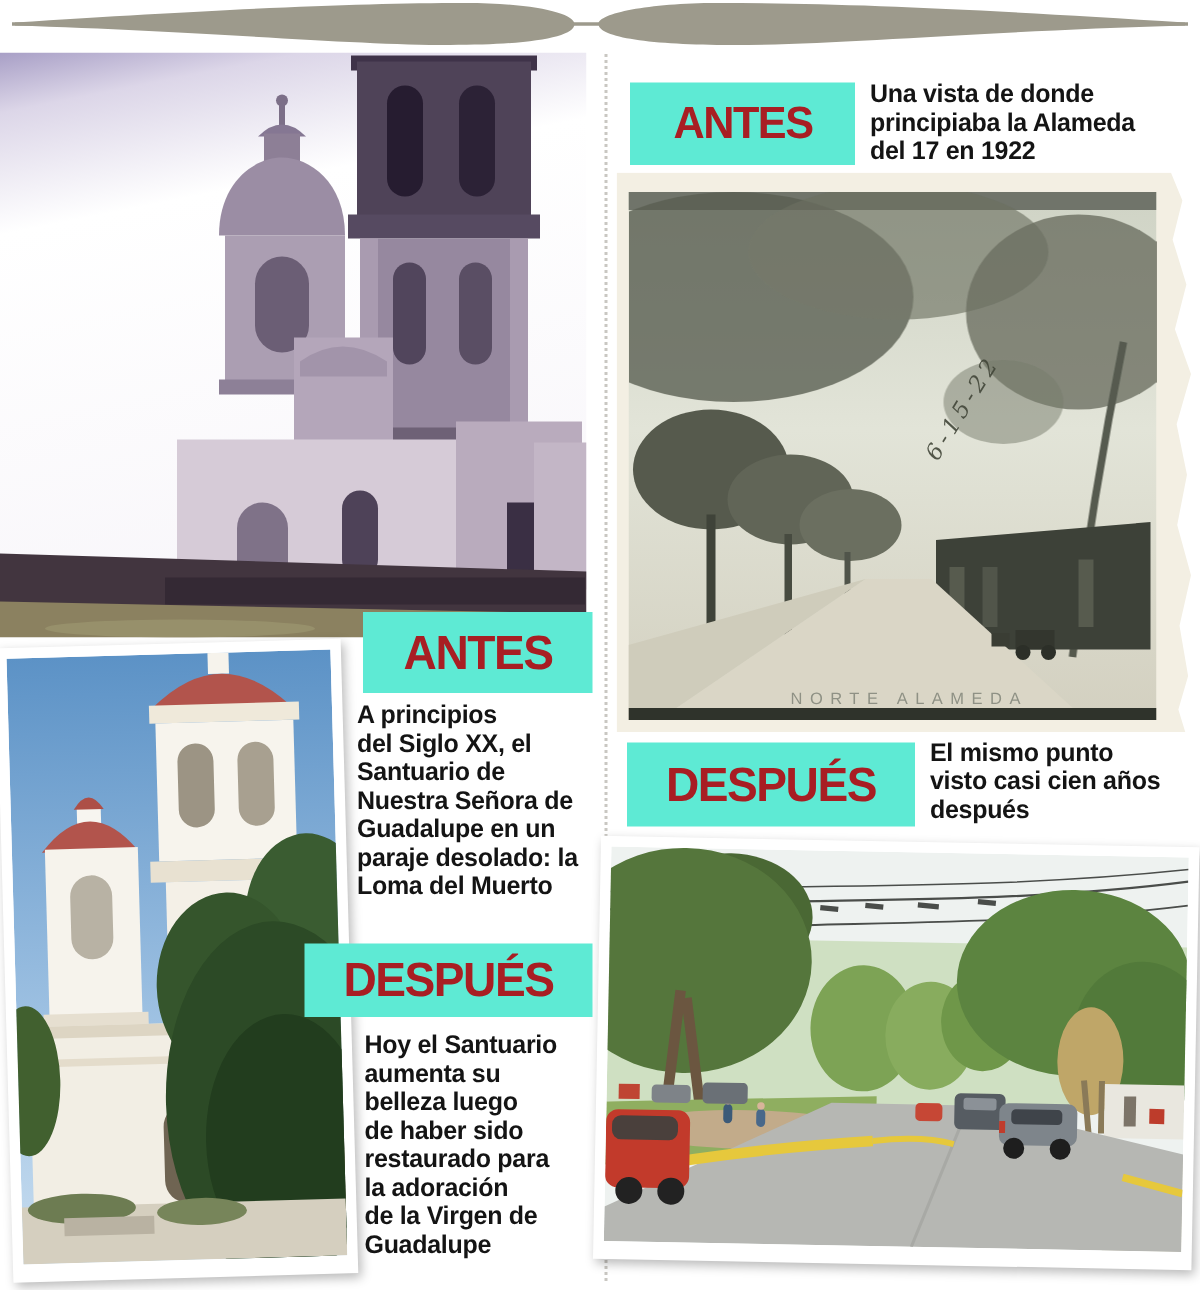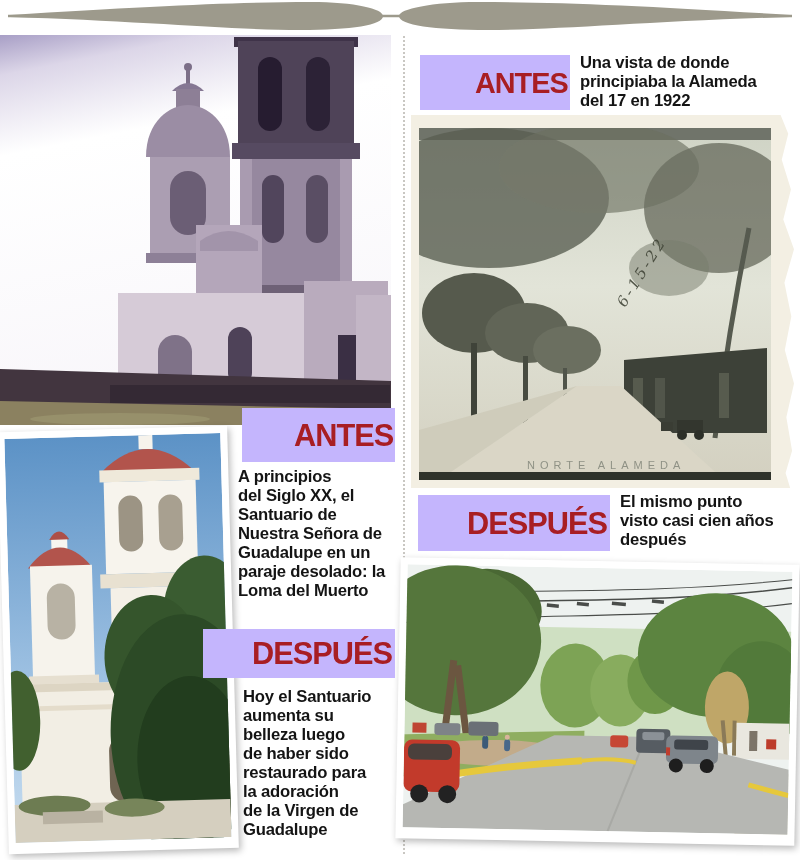--- a/index.html
+++ b/index.html
@@ -6,22 +6,22 @@
   .page {
     position:relative; width:800px; height:860px; background:#ffffff;
     overflow:hidden; font-family:"Liberation Sans", sans-serif;
   }
   .divider-svg { position:absolute; left:0; top:0; }
   .col-dotted {
     position:absolute; left:403px; top:36px; height:818px; width:0;
     border-left:2px dotted #c9c7c2; z-index:0;
   }
   .label-box {
-    position:absolute; background:#c4b5fd; display:flex; align-items:center;
-    justify-content:flex-end; z-index:6;
+    position:absolute; background:#5eead4; display:flex; align-items:center;
+    justify-content:center; z-index:6;
   }
   .label-text {
     color:#a81e23; font-weight:bold; font-size:32px; letter-spacing:-1px;
     transform:scaleX(0.96); white-space:nowrap;
   }
   .caption {
     position:absolute; font-weight:bold; font-size:17px; line-height:19px;
     letter-spacing:-0.2px; color:#141414; white-space:pre-line; z-index:6;
     transform:scaleX(0.98); transform-origin:left top;
   }

